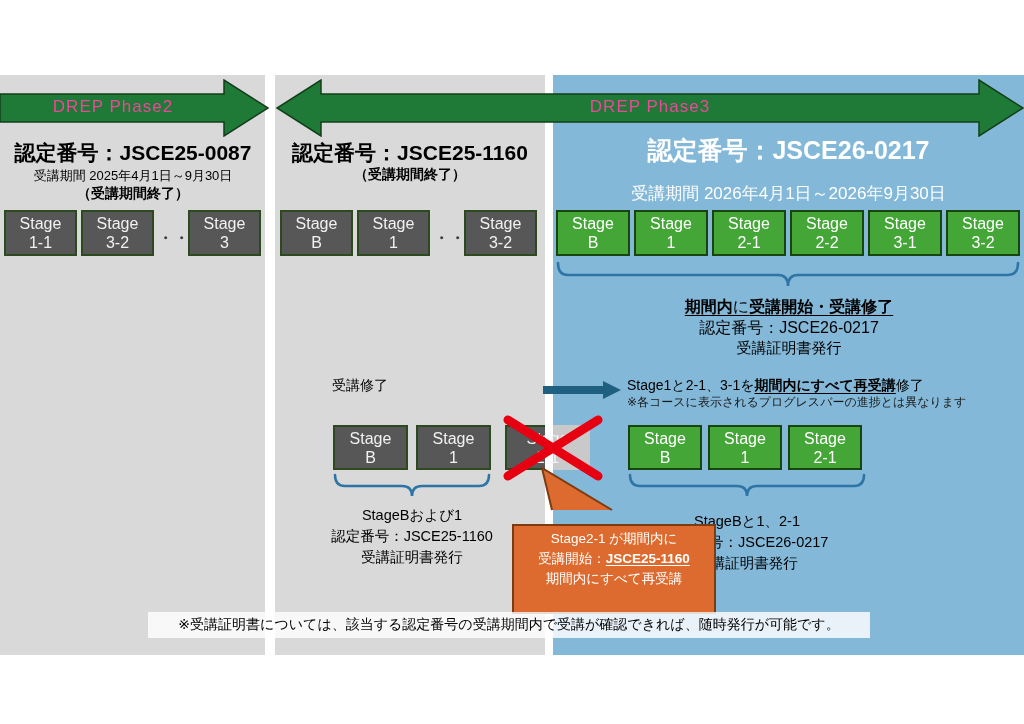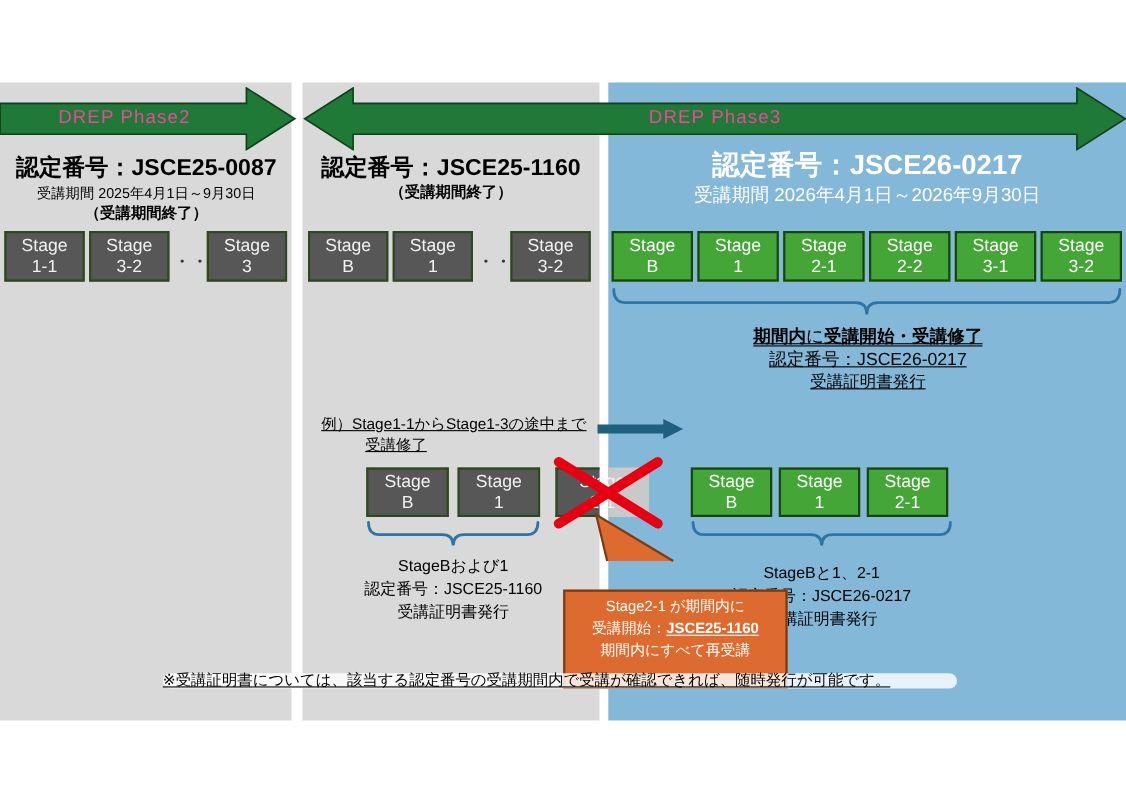--- a/index.html
+++ b/index.html
@@ -1,19 +1,19 @@
 <!DOCTYPE html>
 <html><head>
 <meta charset="utf-8">
 <style>
   html,body{margin:0;padding:0;background:#fff;}
   .canvas{position:relative;width:1024px;height:724px;background:#fff;overflow:hidden;
           font-family:"Liberation Sans","DejaVu Sans",sans-serif;color:#000;}
   .abs{position:absolute;}
-  .nowrap{white-space:nowrap;text-decoration:underline;}
+  .nowrap{white-space:nowrap;}
 
   
   .panel{position:absolute;top:75px;height:580px;}
   #panel-a{left:0;width:265px;background:#d9d9d9;}
   #panel-b{left:275px;width:270px;background:#d9d9d9;}
   #panel-c{left:553px;width:471px;background:#83b8d8;}
 
   
   .arrow-label{position:absolute;color:#ec4899;font-size:17px;letter-spacing:1px;text-align:center;white-space:nowrap;}
   #arrow2-label{left:0;top:97px;width:226px;}
@@ -21,21 +21,21 @@
 
   
   .hdr{position:absolute;text-align:center;white-space:nowrap;}
   #hdr-a{left:-2px;top:141px;width:270px;}
   #hdr-b{left:273px;top:141px;width:274px;}
   #hdr-c{left:553px;top:136px;width:471px;color:#fff;}
   .cert{font-size:21px;font-weight:700;line-height:24px;}
   .period{font-size:13px;line-height:17px;margin-top:2px;}
   .statusline{font-size:14px;font-weight:700;line-height:18px;}
   #hdr-c .cert{font-size:25px;line-height:28px;}
-  #hdr-c .period{font-size:17px;line-height:22px;margin-top:3px;}
+  #hdr-c .period{font-size:17px;line-height:22px;margin-top:19px;}
 
   
   .row{position:absolute;display:flex;align-items:center;}
   #row-p2{left:4px;top:210px;gap:4px;}
   #row-p3e{left:280px;top:210px;gap:4px;}
   #row-p3c{left:556px;top:210px;gap:4px;}
   #row-exa{left:333px;top:425px;gap:8px;}
   #row-exc{left:628px;top:425px;gap:6px;}
   .stage{width:73px;height:46px;display:flex;flex-direction:column;align-items:center;justify-content:center;
          font-size:16px;line-height:19px;box-sizing:border-box;text-align:center;}
@@ -67,27 +67,27 @@
   #failed .seg-light{position:absolute;left:48px;top:0;width:37px;height:45px;background:#c9c9c9;}
   #failed .lbl{position:absolute;left:0;top:0;width:85px;height:45px;display:flex;flex-direction:column;
                align-items:center;justify-content:center;color:#f3f3f3;font-size:16px;line-height:19px;text-align:center;}
 
   
   .result{position:absolute;text-align:center;white-space:nowrap;font-size:14.5px;line-height:21px;}
   #result-a{left:292px;top:505px;width:240px;}
   #result-c{left:627px;top:511px;width:240px;}
 
   
-  #callout{left:512px;top:536px;width:204px;height:90px;background:#dd6b2f;border:2px solid #7c3b12;
+  #callout{left:512px;top:524px;width:204px;height:90px;background:#dd6b2f;border:2px solid #7c3b12;
            box-sizing:border-box;color:#fff;text-align:center;font-size:13.5px;line-height:20px;padding-top:3px;z-index:6;}
   #callout .u{text-underline-offset:2px;margin-top:44px;}
 
   
-  #footer-bar{left:148px;top:612px;width:722px;height:14px;background:rgba(255,255,255,0.82);
-              display:flex;align-items:center;justify-content:flex-start;font-size:14px;z-index:8;border-radius:10px;}
+  #footer-bar{left:148px;top:612px;width:722px;height:26px;background:rgba(255,255,255,0.82);
+              display:flex;align-items:center;justify-content:center;font-size:14px;z-index:8;}
 
   svg{display:block;}
 </style>
 </head>
 <body>
 
 <div class="canvas">
 
   <div class="panel" id="panel-a"></div>
   <div class="panel" id="panel-b"></div>
@@ -179,28 +179,31 @@
     <path d="M2,2 Q2,14 12,14 L222,14 Q232,14 232,25 Q232,14 242,14 L452,14 Q462,14 462,2" fill="none" stroke="#2e74a6" stroke-width="2.5" stroke-linecap="round"></path>
   </svg>
 
   <div class="abs nowrap" id="p3-note">
     <div class="l1"><span class="b u">期間内</span><span class="u">に</span><span class="b u">受講開始・受講修了</span></div>
     <div class="l2">認定番号：JSCE26-0217</div>
     <div class="l3">受講証明書発行</div>
   </div>
 
   <div class="abs nowrap" id="ex-a-caption">
-    <div>例）Stage1-1からStage1-3の途中まで</div>
     <div class="indent">受講修了</div>
   </div>
 
   <svg class="abs" style="left:543px;top:381px;" width="80" height="18" viewBox="0 0 80 18">
     <polygon points="0,5 60,5 60,0 78,9 60,18 60,13 0,13" fill="#1f5f80"></polygon>
   </svg>
 
+  <div class="abs nowrap" id="ex-c-caption">
+    <div class="l1"><span>Stage1と2-1、3-1を</span><span class="b u">期間内にすべて再受講</span><span>修了</span></div>
+    <div class="l2">※各コースに表示されるプログレスバーの進捗とは異なります</div>
+  </div>
 
   <div class="row" id="row-exa">
     <div class="stage dark">
       <span>Stage</span>
       <span>B</span>
     </div>
     <div class="stage dark">
       <span>Stage</span>
       <span>1</span>
     </div>

